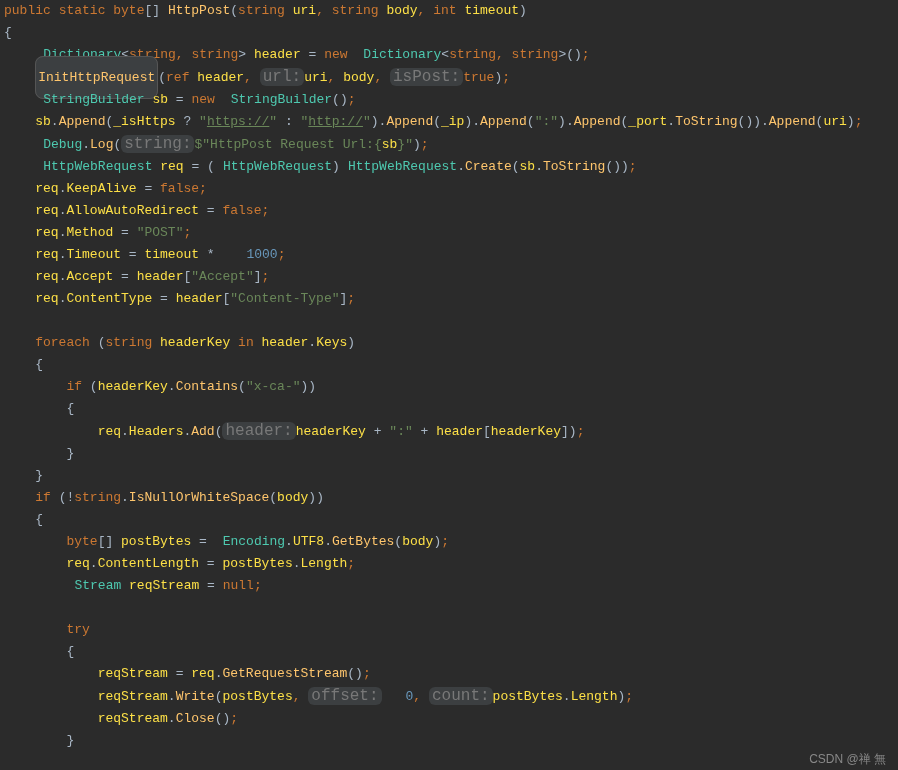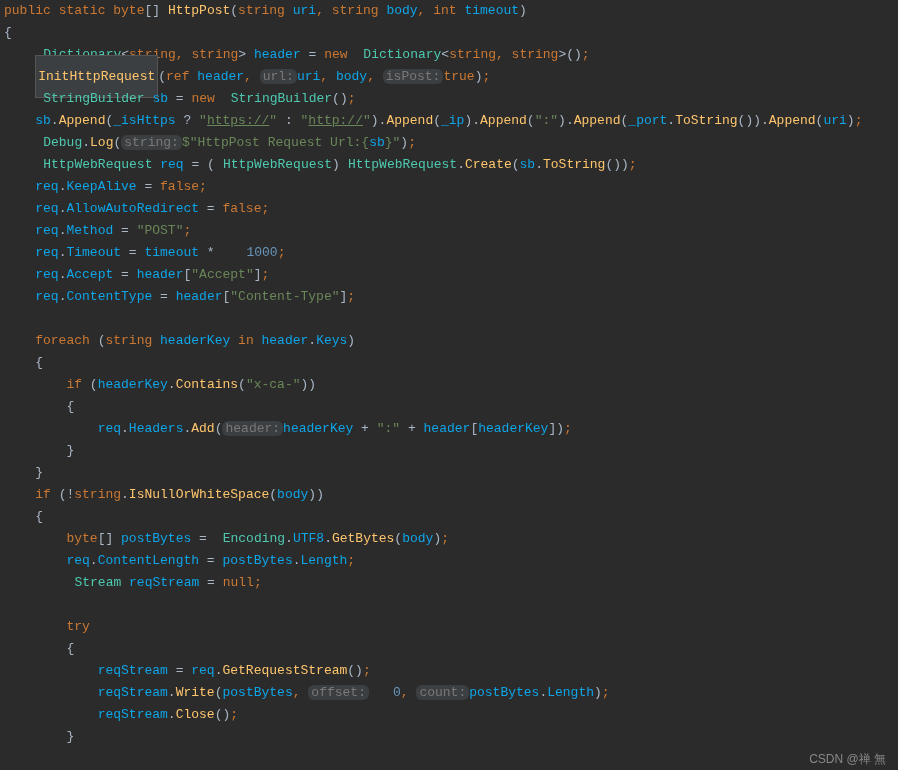--- a/index.html
+++ b/index.html
@@ -14,26 +14,26 @@
       height: 770px;
       overflow: hidden;
       position: relative;
     }
     .code-line { white-space: pre; }
     .kw { color: #cc7832; }
     .type { color: #4ec9b0; margin-left: 8px; }
     .str { color: #6a8759; }
     .str-link { color: #6a8759; text-decoration: underline; }
     .num { color: #6897bb; margin-left: 24px; }
-    .ident { color: #0ea5e9; }
+    .ident { color: #fde047; }
     .method { color: #ffc66d; }
-    .hint { color: #787878; background: #3c3f41; border-radius: 6px; padding: 0 3px; font-size: 13px; }
+    .hint { color: #787878; background: #3c3f41; border-radius: 6px; padding: 0 3px; font-size: 16px; }
     .punct { color: #cc7832; }
     .white { color: #a9b7c6; }
-    .boxed { background: #3c3f41; border: 1px solid #555; border-radius: 0; padding: 13px 2px; }
+    .boxed { background: #3c3f41; border: 1px solid #555; border-radius: 8px; padding: 13px 2px; }
     .watermark {
       position: absolute;
       bottom: 0;
       right: 12px;
       color: #888;
       font-size: 12px;
       font-family: sans-serif;
     }
   </style>
 </head>

